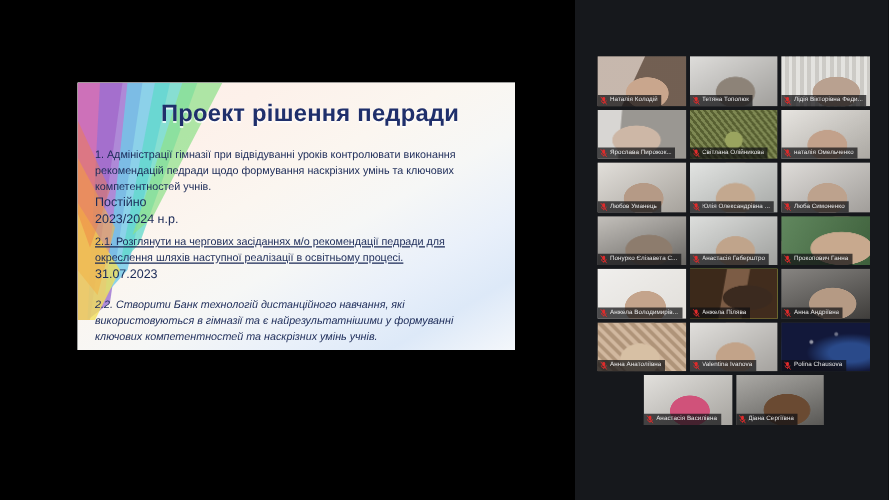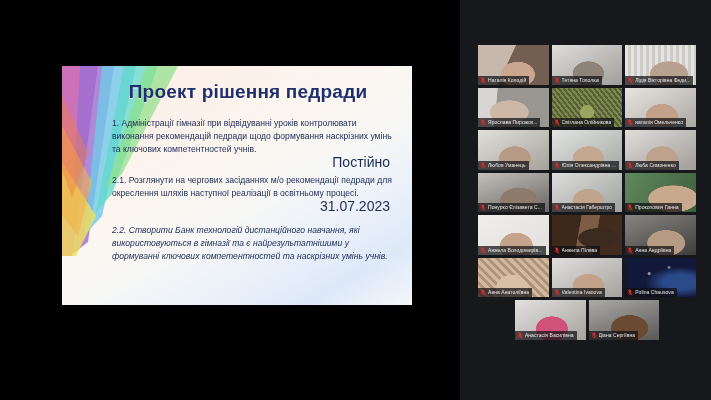--- a/index.html
+++ b/index.html
@@ -19,21 +19,21 @@
   
   #share-region {
     position: absolute;
     left: 0; top: 0;
     width: 460px; height: 400px;
     background: #000;
   }
   #slide {
     position: absolute;
     left: 62px; top: 66px;
-    width: 350px; height: 239px;
+    width: 350px; height: 214px;
     background: #ffffff;
     overflow: hidden;
   }
   
   #slide-bg {
     position: absolute; inset: 0;
     background:
       linear-gradient(150deg,
         #fdeee8 0%, #fdf1ea 22%, #fbf6f0 42%,
         #f6f7f6 58%, #e9f0fa 74%, #dde9f8 86%, #f4f7fb 100%);
@@ -64,30 +64,29 @@
   }
   .para {
     color: #1b2a57;
     font-size: 8.6px;
     line-height: 13px;
     margin: 0;
     padding: 0;
   }
   .para.gap-lg { margin-top: 11px; font-style: italic; }
   .para.gap-md { margin-top: 8px; }
-  .para.gap-sm { margin-top: 5px; }
+  .para.gap-sm { margin-top: 5px; text-decoration: underline; }
   .right-note {
     color: #1b2a57;
-    font-size: 14px;
+    font-size: 10px;
     line-height: 13px;
-    text-align: right;
     margin: 0;
     padding-right: 8px;
   }
-  #slide-body { margin-top: 14px; margin-left: 36px; }
+  #slide-body { margin-top: 14px; }
 
   
   #gallery {
     position: absolute;
     left: 460px; top: 0;
     width: 251px; height: 400px;
     background: #16181c;
   }
   #tile-grid {
     position: absolute;
@@ -170,20 +169,21 @@
           </g>
         </svg>
       </div>
 
       <div id="slide-content">
         <div id="slide-title">Проект рішення педради</div>
 
         <div id="slide-body">
           <p class="para">1. Адміністрації гімназії при відвідуванні уроків контролювати виконання рекомендацій педради щодо формування наскрізних умінь та ключових компетентностей учнів.</p>
           <p class="right-note gap-sm">Постійно</p>
+          <p class="right-note">2023/2024 н.р.</p>
           <p class="para gap-sm">2.1. Розглянути на чергових засіданнях м/о рекомендації педради для окреслення шляхів наступної реалізації в освітньому процесі.</p>
           <p class="right-note gap-sm">31.07.2023</p>
           <p class="para gap-lg">2.2. Створити Банк технологій дистанційного навчання, які використовуються в гімназії та є найрезультатнішими у формуванні ключових компетентностей та наскрізних умінь учнів.</p>
         </div>
       </div>
     </div>
   </div>
 
   <div id="gallery">
     <div id="tile-grid">

